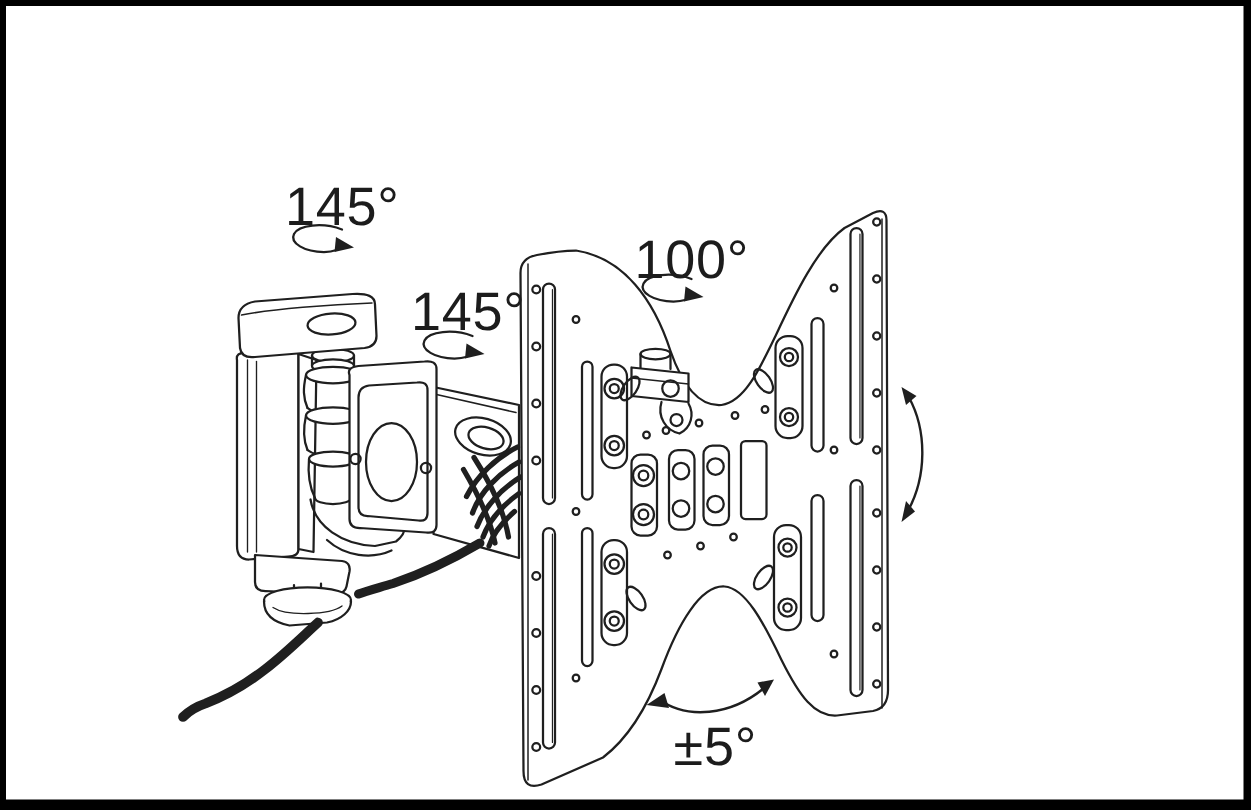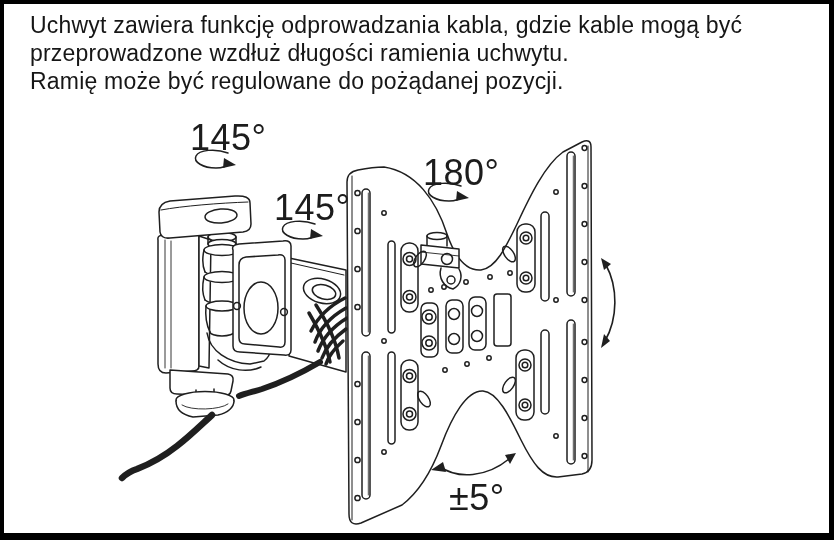--- a/index.html
+++ b/index.html
@@ -10,25 +10,20 @@
   .frame{position:absolute;inset:0;border:4px solid #000;border-right-width:5px;border-bottom-width:7px;box-sizing:border-box;pointer-events:none;}
   .desc{position:absolute;left:30px;top:11px;color:#161616;font-size:23px;line-height:28px;letter-spacing:.2px;white-space:nowrap;}
   .angle{position:absolute;color:#1c1c1c;font-size:36px;letter-spacing:.5px;white-space:nowrap;}
   svg.diagram{position:absolute;left:0;top:0;}
 </style>
 </head>
 <body>
 
 <div class="stage">
 
-  <div class="desc">
-    <div>Uchwyt zawiera funkcję odprowadzania kabla, gdzie kable mogą być</div>
-    <div>przeprowadzone wzdłuż długości ramienia uchwytu.</div>
-    <div>Ramię może być regulowane do pożądanej pozycji.</div>
-  </div>
 
   <svg class="diagram" width="834" height="540" viewBox="0 0 834 540">
     <g stroke="#1f1f1f" fill="none" stroke-width="1.5" stroke-linecap="round" stroke-linejoin="round">
 
       <g>
 
         <path d="M158,240 Q157,235 164,235 L196,232 L199,236 L199,366 Q199,371 192,371 L166,373 Q158,373 158,364 Z" fill="#fff"></path>
         <path d="M199,236 L211,240 L209,368 L199,366 Z" fill="#fff"></path>
         <path d="M165,240 L165,368" stroke-width="0.9"></path>
         <path d="M171,241 L171,368" stroke-width="0.9"></path>
@@ -243,17 +238,17 @@
       <g>
         <path d="M439,466 C458,480 487,477 509,459" stroke-width="1.6"></path>
         <path d="M431,470 L443,462 L446,472 Z" fill="#1f1f1f" stroke="none"></path>
         <path d="M516,453 L505,455 L510,464 Z" fill="#1f1f1f" stroke="none"></path>
       </g>
     </g>
   </svg>
 
   <div class="angle" style="left:190px;top:117px">145°</div>
   <div class="angle" style="left:274px;top:187px">145°</div>
-  <div class="angle" style="left:423px;top:152px">180°</div>
+  <div class="angle" style="left:423px;top:152px">100°</div>
   <div class="angle" style="left:449px;top:477px">±5°</div>
 
   <div class="frame"></div>
 </div>
 
 </body></html>

